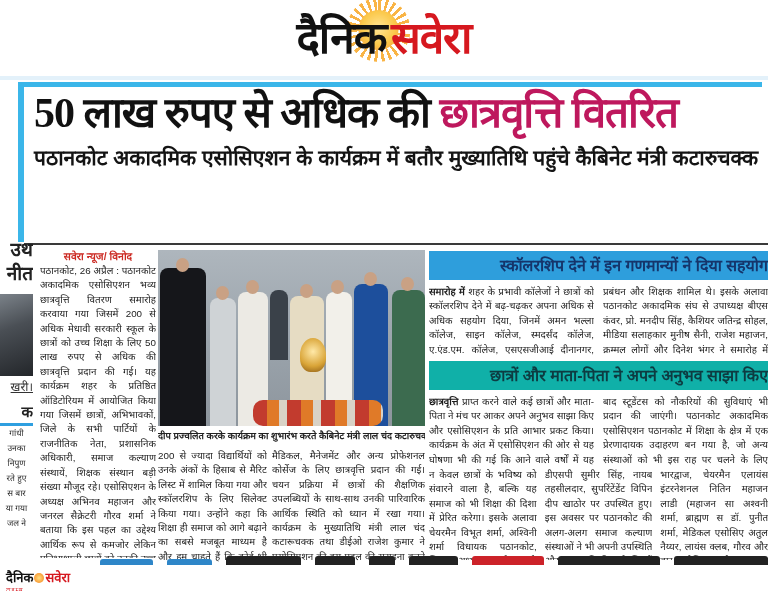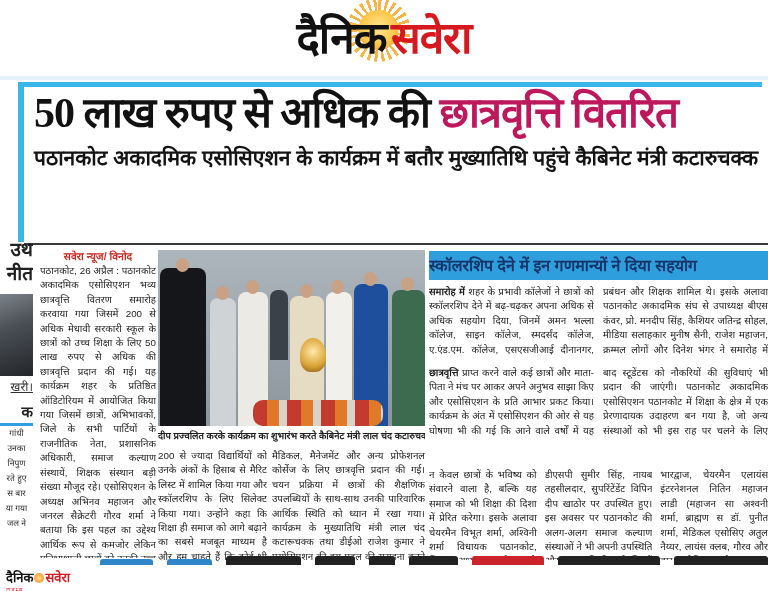--- a/index.html
+++ b/index.html
@@ -57,21 +57,21 @@
   .head-dot{position:absolute;width:13px;height:14px;border-radius:50%;background:#c9a184;}
   .lamp{position:absolute;left:142px;top:88px;width:26px;height:34px;border-radius:50% 50% 40% 40%;
         background:radial-gradient(circle at 50% 40%,#ffe9a8,#d9a437 60%,#8a5a14);}
   .flowers{position:absolute;left:95px;top:150px;width:130px;height:26px;border-radius:10px;
         background:repeating-linear-gradient(90deg,#c23b2e 0 14px,#e07a28 14px 26px,#d9d2c6 26px 34px);}
   .caption{position:absolute;left:158px;top:429px;width:267px;font-size:9.5px;font-weight:bold;
            color:#222;white-space:nowrap;overflow:hidden;}
 
   
   .rsec{position:absolute;left:429px;width:339px;overflow:hidden;}
-  .sec-head{height:29px;line-height:29px;text-align:left;font-weight:bold;font-size:16px;
+  .sec-head{height:29px;line-height:29px;text-align:right;font-weight:bold;font-size:16px;
             white-space:nowrap;overflow:hidden;}
   .sec-head.blue-bg{background:#2e9edc;color:#15356b;}
   .sec-head.teal-bg{background:#10b0a8;color:#0d3c42;}
   .sec-body{display:flex;gap:9px;margin-top:5px;}
   .sec-col{width:165px;}
   .lead{font-weight:bold;}
   .bottom3{position:absolute;left:429px;top:468px;width:339px;display:flex;gap:8px;overflow:hidden;height:92px;}
   .bottom3 .bcol{width:108px;}
 
   
@@ -162,20 +162,21 @@
 
   <div class="rsec" style="top:251px;">
     <div class="sec-head blue-bg">स्कॉलरशिप देने में इन गणमान्यों ने दिया सहयोग</div>
     <div class="sec-body">
       <div class="sec-col jtext" style="height:72px;"><span class="lead">समारोह में</span><span> शहर के प्रभावी कॉलेजों ने छात्रों को स्कॉलरशिप देने में बढ़-चढ़कर अपना अधिक से अधिक सहयोग दिया, जिनमें अमन भल्ला कॉलेज, साइन कॉलेज, स्मदर्संद कॉलेज, ए.एंड.एम. कॉलेज, एसएसजीआई दीनानगर, अर्नी विश्वविद्यालय, और आर्य कॉलेज की</span></div>
       <div class="sec-col jtext" style="height:72px;">प्रबंधन और शिक्षक शामिल थे। इसके अलावा पठानकोट अकादमिक संघ से उपाध्यक्ष बीएस कंवर, प्रो. मनदीप सिंह, कैशियर जतिन्द्र सोहल, मीडिया सलाहकार मुनीष सैनी, राजेश महाजन, क्रम्मल लोगों और दिनेश भंगर ने समारोह में अपना सहयोग दिया</div>
     </div>
   </div>
 
   <div class="rsec" style="top:361px;">
+    <div class="sec-head teal-bg">छात्रों और माता-पिता ने अपने अनुभव साझा किए</div>
     <div class="sec-body">
       <div class="sec-col jtext" style="height:70px;"><span class="lead">छात्रवृत्ति</span><span> प्राप्त करने वाले कई छात्रों और माता-पिता ने मंच पर आकर अपने अनुभव साझा किए और एसोसिएशन के प्रति आभार प्रकट किया। कार्यक्रम के अंत में एसोसिएशन की ओर से यह घोषणा भी की गई कि आने वाले वर्षों में यह छात्रवृत्ति योजना के</span></div>
       <div class="sec-col jtext" style="height:70px;">बाद स्टूडेंटस को नौकरियों की सुविधाएं भी प्रदान की जाएंगी। पठानकोट अकादमिक एसोसिएशन पठानकोट में शिक्षा के क्षेत्र में एक प्रेरणादायक उदाहरण बन गया है, जो अन्य संस्थाओं को भी इस राह पर चलने के लिए प्रोत्साहित करेगा।</div>
     </div>
   </div>
 
   <div class="bottom3">
     <div class="bcol jtext" style="height:92px;">न केवल छात्रों के भविष्य को संवारने वाला है, बल्कि यह समाज को भी शिक्षा की दिशा में प्रेरित करेगा। इसके अलावा चेयरमैन विभूत शर्मा, अश्विनी शर्मा विधायक पठानकोट, जिला अध्यक्ष अभी शर्मा, मास्टर मोहन लाल, रमन भल्ला, अनिल वासुदेव, सतीश महेन्द्रू,</div>
     <div class="bcol jtext" style="height:92px;">डीएसपी सुमीर सिंह, नायब तहसीलदार, सुपरिंटेंडेंट विपिन दीप खाठोर पर उपस्थित हुए। इस अवसर पर पठानकोट की अलग-अलग समाज कल्याण संस्थाओं ने भी अपनी उपस्थिति और लहर रुचि दिखाई, जिनमें से समाज सेवक तरलोक कुमार नंदा, प्रदीप</div>
     <div class="bcol jtext" style="height:92px;">भारद्वाज, चेयरमैन एलायंस इंटरनेशनल नितिन महाजन लाडी (महाजन सा अश्वनी शर्मा, ब्राह्मण स डॉ. पुनीत शर्मा, मेडिकल एसोसिए अतुल नैय्यर, लायंस क्लब, गौरव और बार एसोसिएशन के प्रधान मू मेहता भी उपस्थित थे।</div>

